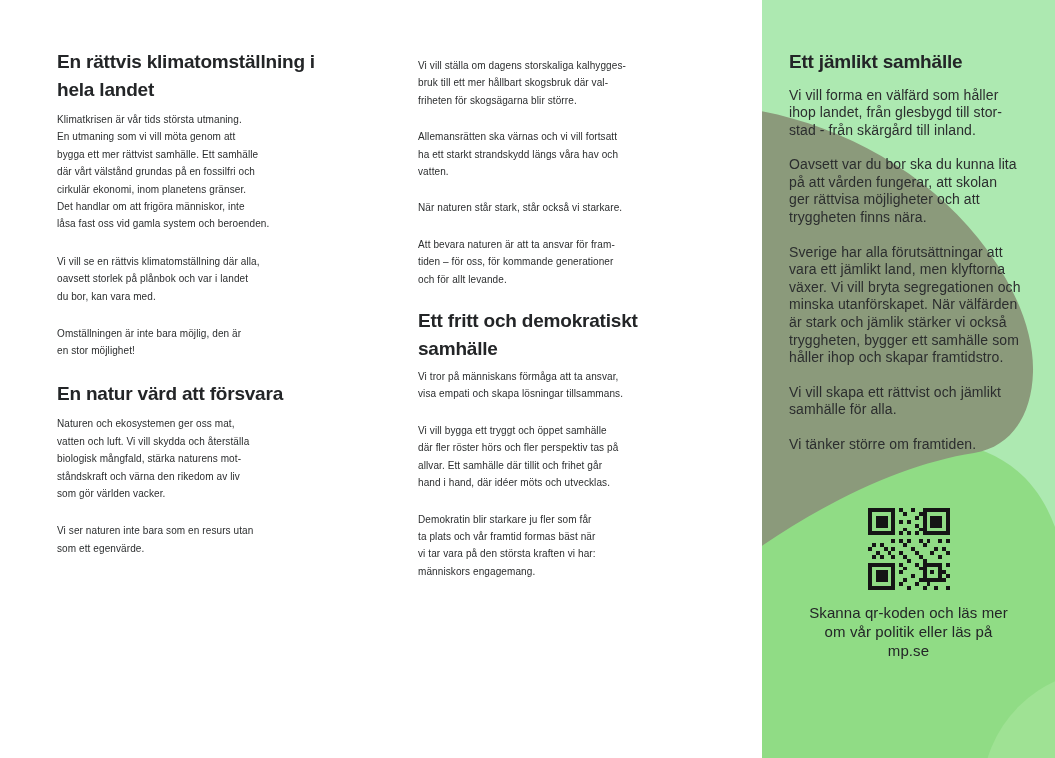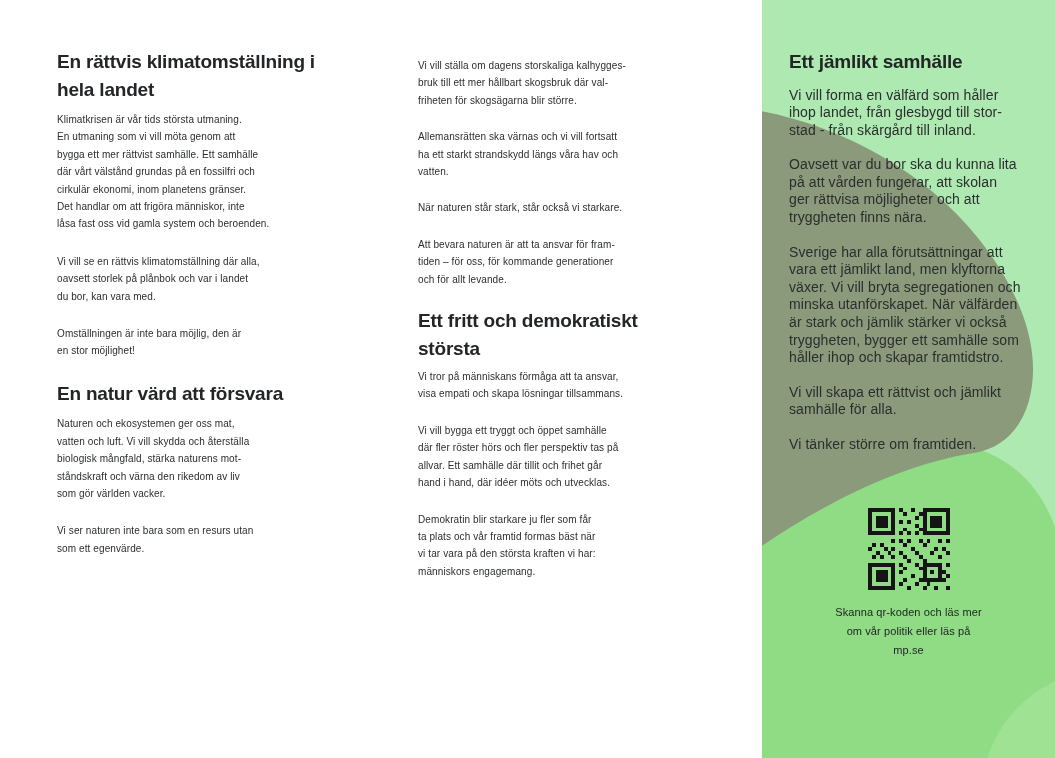--- a/index.html
+++ b/index.html
@@ -32,21 +32,21 @@
     position:absolute;left:762px;top:0;width:321px;height:758px;
     background:var(--c-mint);overflow:hidden;
   }
   .panel .shapes{position:absolute;left:0;top:0;}
   .panel-content{position:absolute;left:27px;top:48px;width:252px;}
   .panel-content h2{margin-bottom:11px;}
   .panel-content p.body{font-size:14px;line-height:17.6px;margin-bottom:17px;}
   .qr-block{position:absolute;left:0;top:508px;width:293px;text-align:center;}
   .qr-block svg{display:block;margin:0 auto;}
   p.caption{
-    font-size:11px;line-height:19px;margin:13px 18px 0 18px;
+    font-size:15px;line-height:19px;margin:13px 18px 0 18px;
     white-space:pre-line;letter-spacing:0.1px;color:#232527;
   }
 </style>
 </head>
 <body>
 
 <div class="page">
 
   <section class="col col-1">
     <div class="section">
@@ -85,21 +85,21 @@
       <p class="body">Allemansrätten ska värnas och vi vill fortsatt
 ha ett starkt strandskydd längs våra hav och
 vatten.</p>
       <p class="body">När naturen står stark, står också vi starkare.</p>
       <p class="body">Att bevara naturen är att ta ansvar för fram-
 tiden – för oss, för kommande generationer
 och för allt levande.</p>
     </div>
     <div class="section">
       <h2>Ett fritt och demokratiskt
-största</h2>
+samhälle</h2>
       <p class="body">Vi tror på människans förmåga att ta ansvar,
 visa empati och skapa lösningar tillsammans.</p>
       <p class="body">Vi vill bygga ett tryggt och öppet samhälle
 där fler röster hörs och fler perspektiv tas på
 allvar. Ett samhälle där tillit och frihet går
 hand i hand, där idéer möts och utvecklas.</p>
       <p class="body">Demokratin blir starkare ju fler som får
 ta plats och vår framtid formas bäst när
 vi tar vara på den största kraften vi har:
 människors engagemang.</p>

